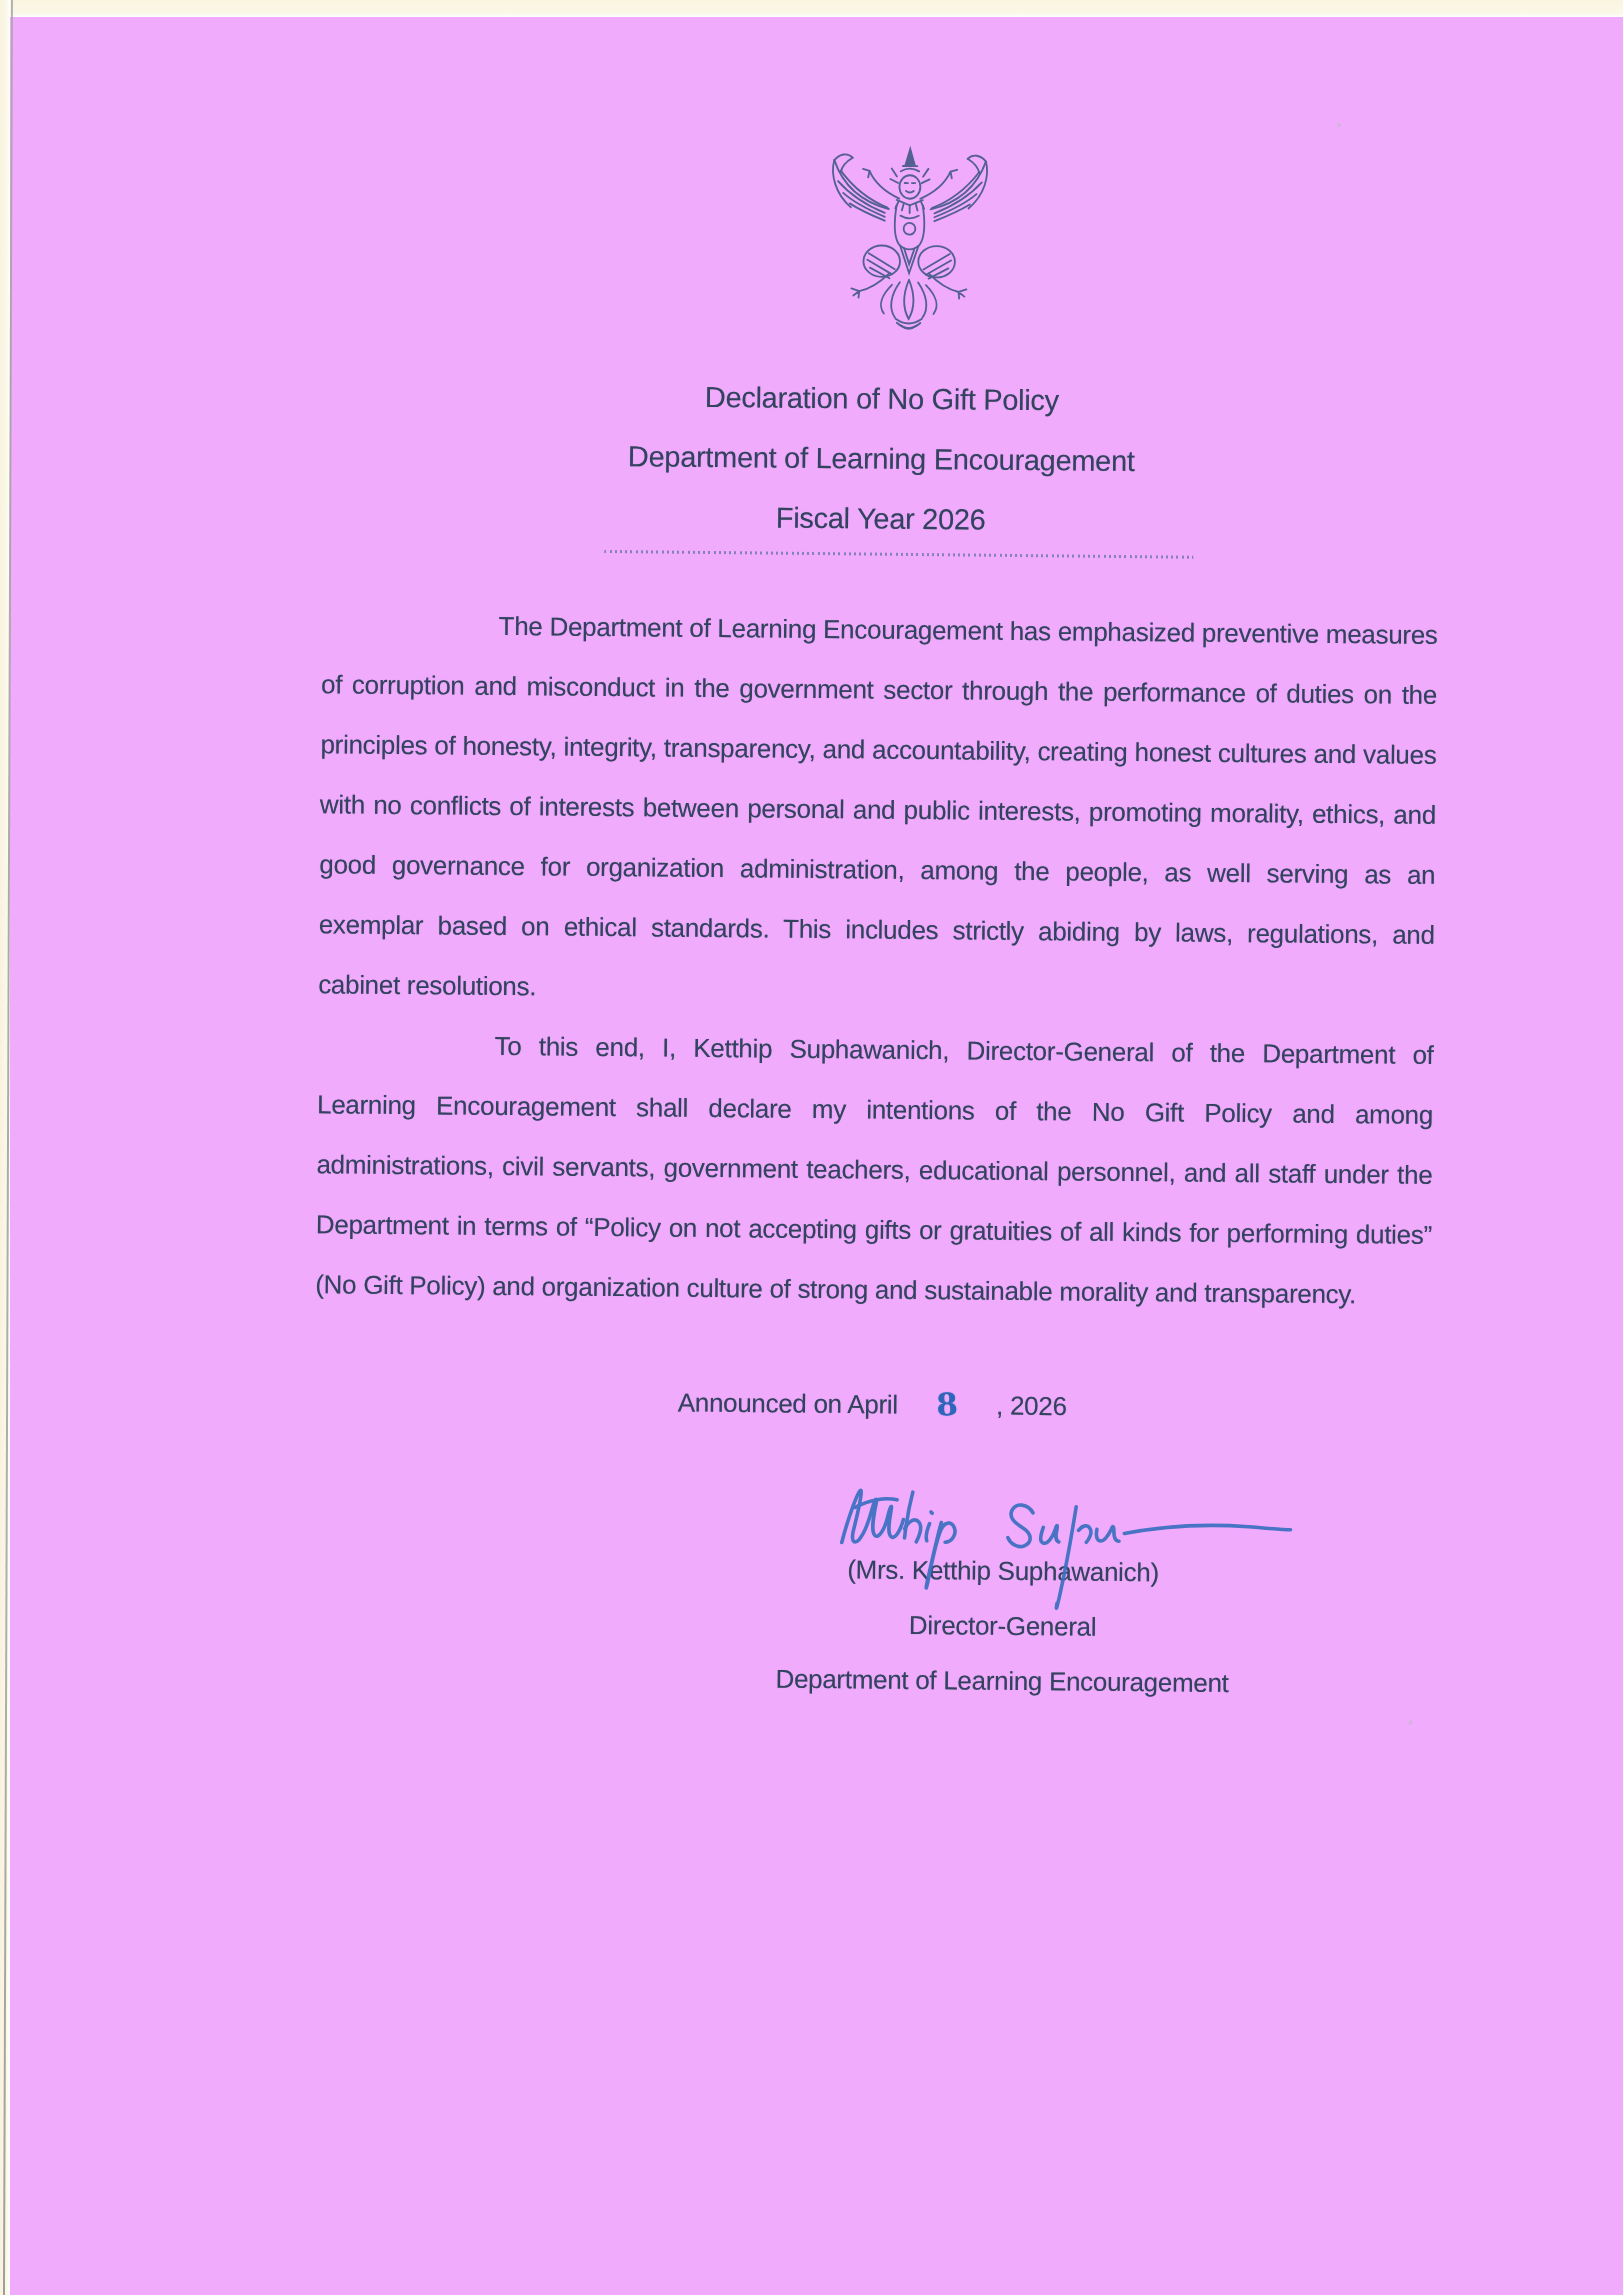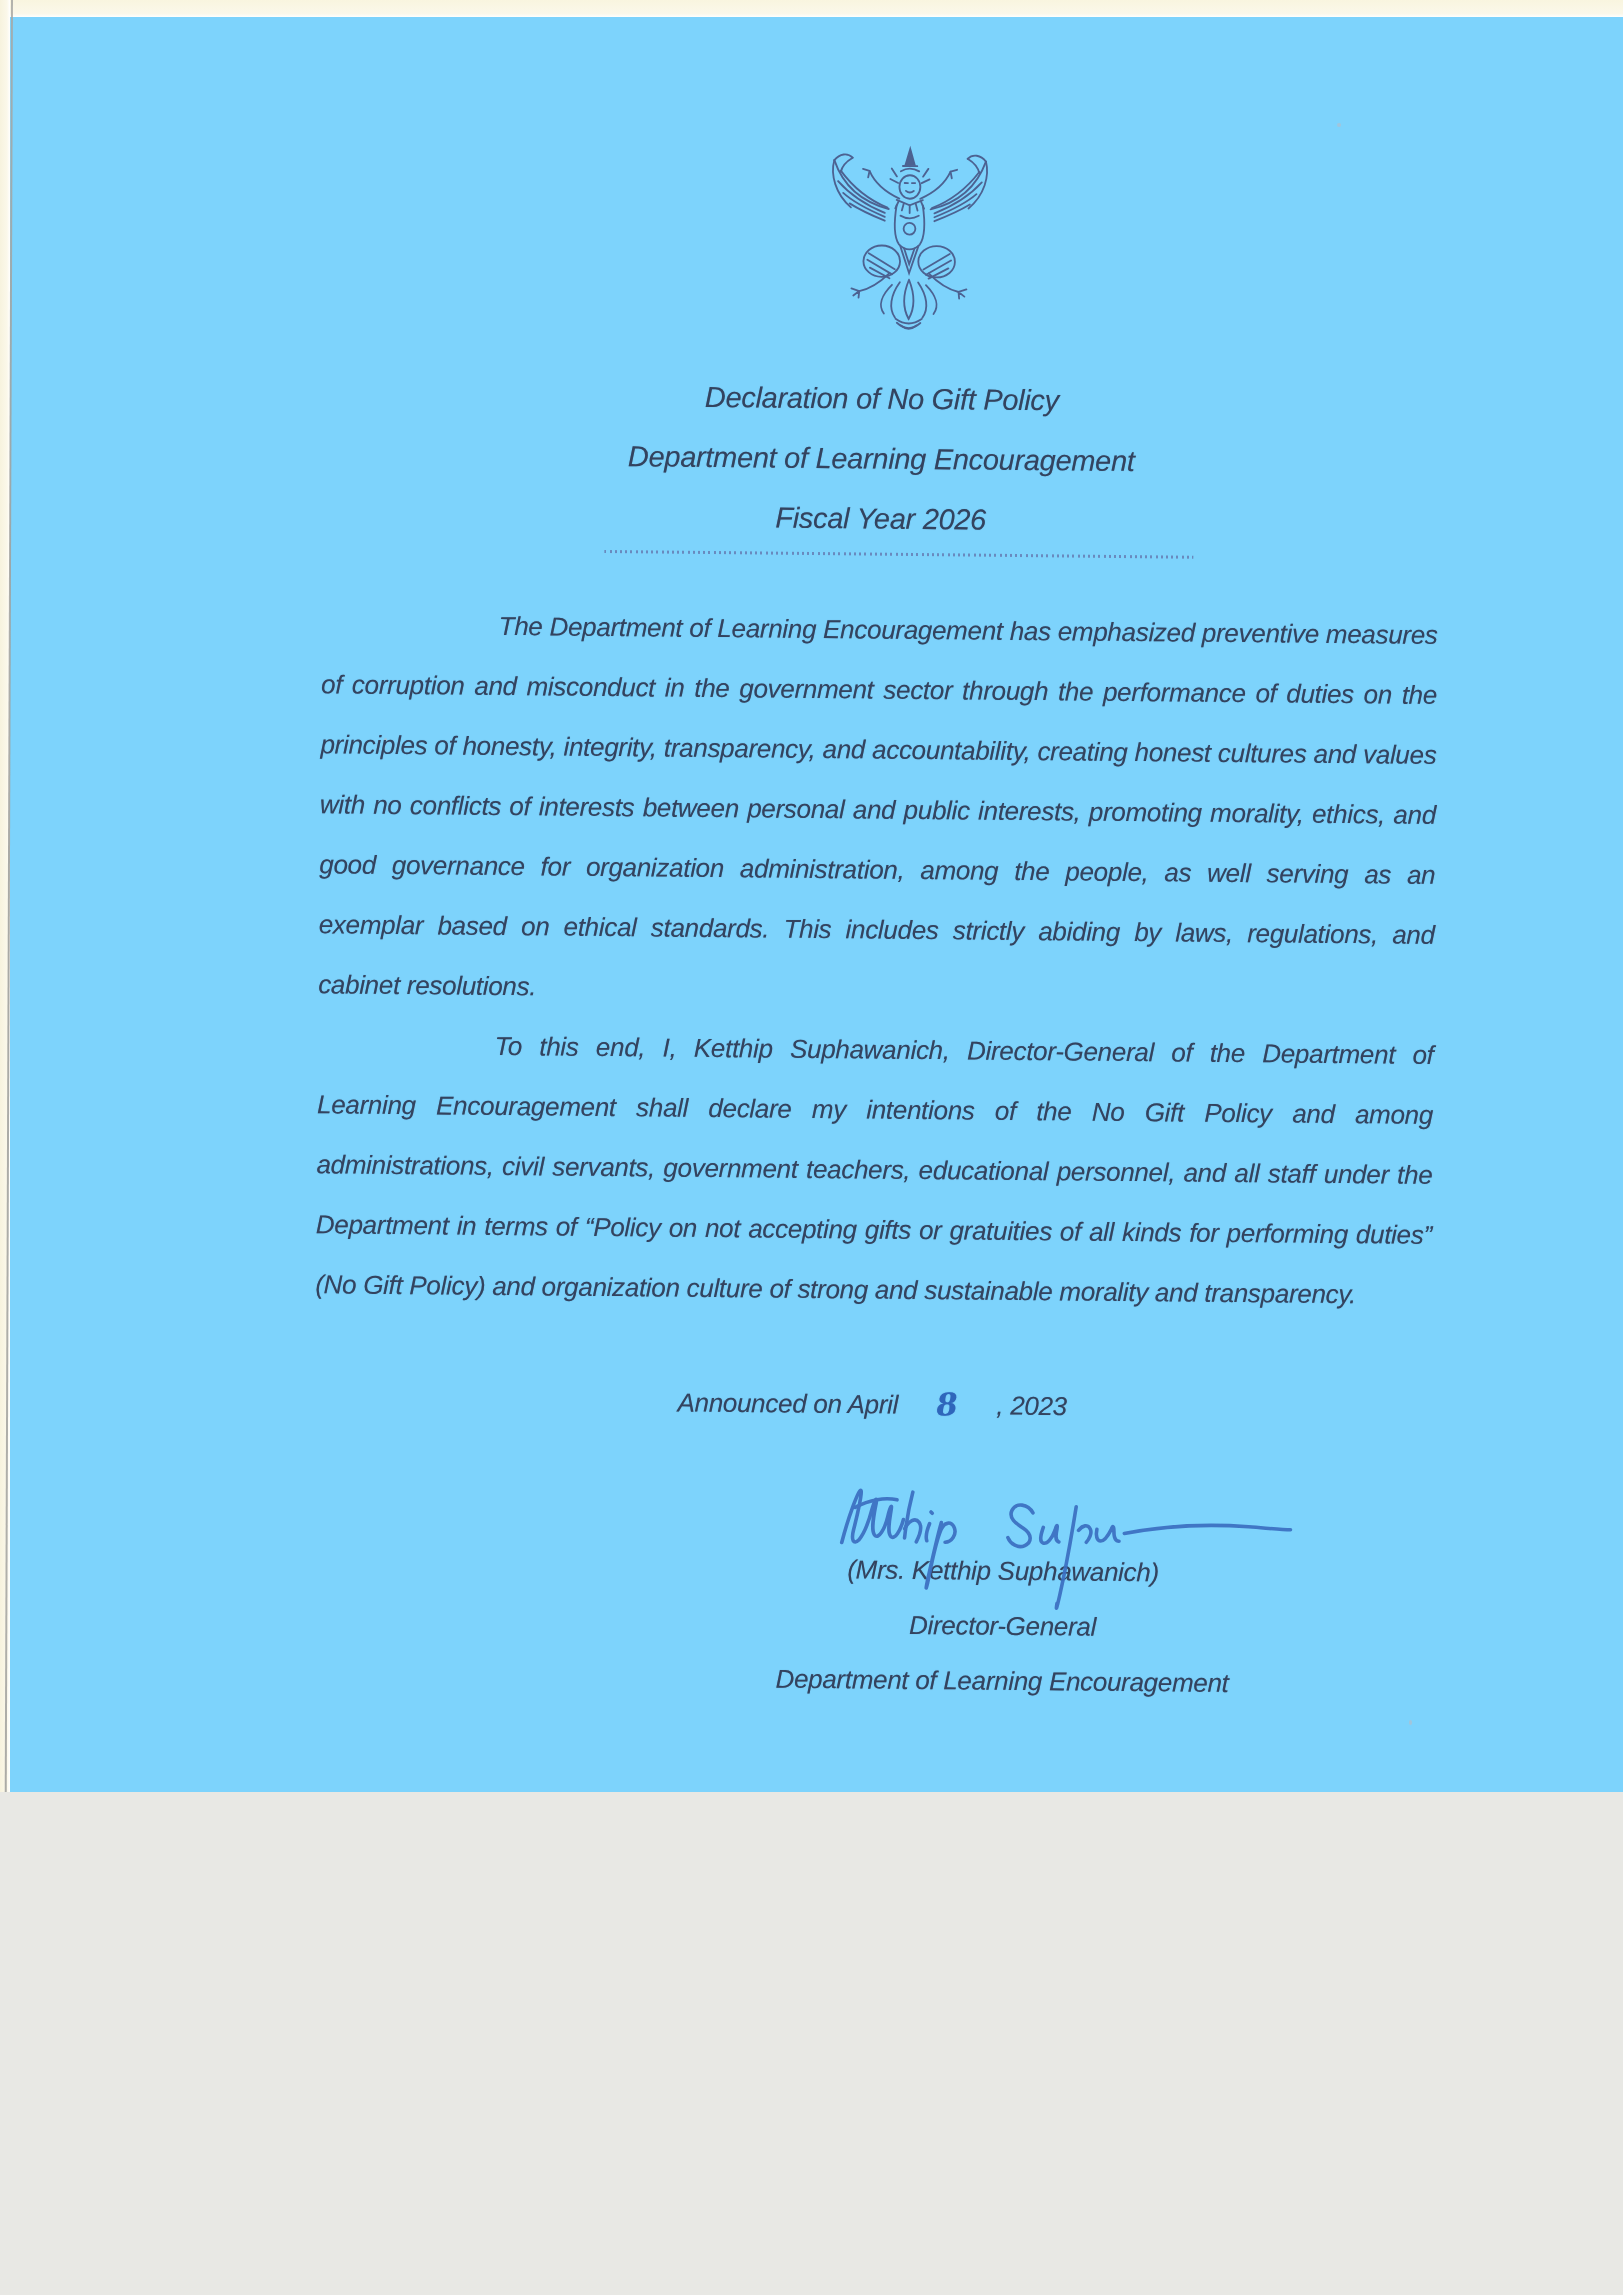--- a/index.html
+++ b/index.html
@@ -1,22 +1,21 @@
 <!DOCTYPE html>
 <html style="--ink: #33435f; --pen_blue: #2f66bb; --emblem_line: #4a5c8c; --paper: #fffffe; --scan_band: #f9f5df;font-size:10.5px"><head>
 <meta charset="utf-8">
 <style>
   html,body{margin:0;padding:0;background:#e8e8e4;}
   .page{
     position:relative;
-    width:1623px;height:1792px;
-    background:#7dd3fc;
+    width:1623px;height:2295px;
+    background:#f0abfc;
     overflow:hidden;
     font-family:"Liberation Sans",sans-serif;
-    font-style:italic;
   }
   
   .scan-top-band{position:absolute;top:0;left:0;width:1623px;height:17px;
     background:linear-gradient(#f9f5df,#fbf8ea 80%,#fffffe);}
   .scan-left-band{position:absolute;top:0;left:0;width:9.8px;height:2295px;
     background:linear-gradient(90deg,#f7f3de,#fbf8ea 70%,#fffffe);}
   .scan-edge-line{position:absolute;left:11px;top:-2.6px;width:2px;height:2301px;
     background:linear-gradient(#a7a7a3,#9b9b97 40%,#a3a3a0 70%,#8f8f8c);
     transform:rotate(0.2deg);transform-origin:top left;opacity:.85;}
   .speck{position:absolute;border-radius:50%;background:#b9bcc6;opacity:.6;}
@@ -137,21 +136,21 @@
     </div>
 
     <div class="dotted-sep"></div>
 
     <div class="bodycol ink">
       <p>The Department of Learning Encouragement has emphasized preventive measures of corruption and misconduct in the government sector through the performance of duties on the principles of honesty, integrity, transparency, and accountability, creating honest cultures and values with no conflicts of interests between personal and public interests, promoting morality, ethics, and good governance for organization administration, among the people, as well serving as an exemplar based on ethical standards. This includes strictly abiding by laws, regulations, and cabinet resolutions.</p>
       <p>To this end, I, Ketthip Suphawanich, Director-General of the Department of Learning Encouragement shall declare my intentions of the No Gift Policy and among administrations, civil servants, government teachers, educational personnel, and all staff under the Department in terms of “Policy on not accepting gifts or gratuities of all kinds for performing duties” (No Gift Policy) and organization culture of strong and sustainable morality and transparency.</p>
     </div>
 
     <div class="announce ink">
-      <span>Announced on April</span><span class="gap1"></span><span class="hand-day pen">8</span><span class="gap2"></span><span>, 2023</span>
+      <span>Announced on April</span><span class="gap1"></span><span class="hand-day pen">8</span><span class="gap2"></span><span>, 2026</span>
     </div>
 
     <svg class="sig-svg" viewBox="0 0 760 240" aria-label="Ketthip Suphaw">
       <g stroke="#3b6fc1" fill="none" stroke-width="5.5" stroke-linecap="round" opacity="0.92">
         <path d="M38,118 C48,78 62,40 66,38 C70,36 62,74 56,98 C52,114 56,122 64,114 C74,102 80,82 84,66 C88,52 92,46 90,58 C87,74 82,98 88,106 C94,114 104,96 108,78 C111,64 115,56 113,68 C111,82 107,102 113,108 C119,114 128,98 132,82"></path>
         <path d="M58,64 C80,52 104,48 122,52"></path>
         <path d="M146,40 C140,64 136,90 134,110"></path>
         <path d="M134,96 C140,84 150,78 156,86 C162,94 156,108 152,116"></path>
         <path d="M172,88 C168,98 166,108 168,114"></path>
         <path d="M174,70 l2,2"></path>

